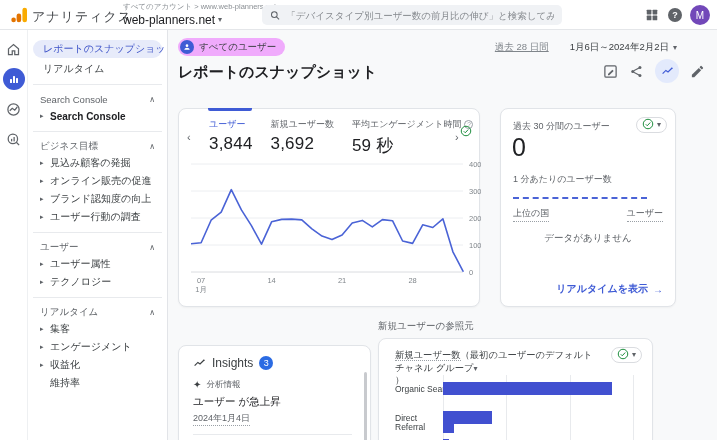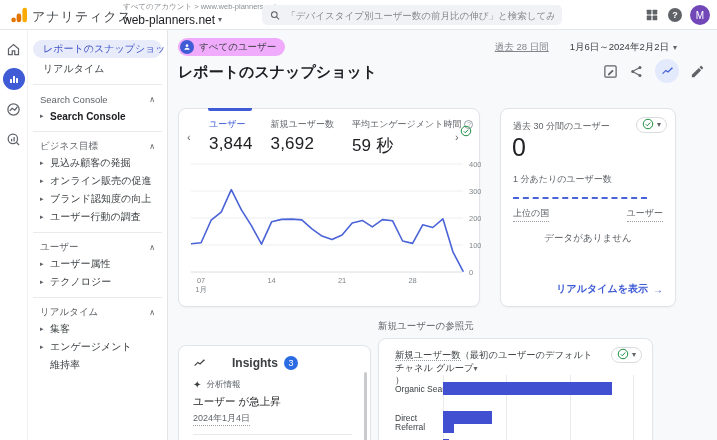--- a/index.html
+++ b/index.html
@@ -75,21 +75,21 @@
   #rt-sub { position:absolute; left:12px; top:64px; font-size:9px; color:#5f6368; }
   #rt-dashes { position:absolute; left:12px; top:88px; width:134px; border-top:2px dashed #4a63d6; }
   #rt-cols { position:absolute; left:12px; right:12px; top:98px; display:flex; justify-content:space-between; }
   #rt-cols span { font-size:9px; color:#5f6368; border-bottom:1px dotted #9aa0a6; padding-bottom:1px; }
   #rt-empty { position:absolute; left:0; right:0; top:123px; text-align:center; font-size:9.5px; color:#5f6368; }
   #rt-link { position:absolute; right:12px; bottom:10px; font-size:10px; color:#3f5bd5; font-weight:bold; display:flex; gap:5px; align-items:center; }
 
   
   #insights-card { left:10px; top:315px; width:193px; height:132px; }
   #insights-head { position:absolute; left:14px; top:10px; display:flex; align-items:center; gap:6px; }
-  #insights-title { font-size:12px; color:#3c4043; font-weight:bold;margin-left:20px; }
+  #insights-title { font-size:12px; color:#3c4043; font-weight:normal; }
   #insights-badge { width:14px; height:14px; border-radius:50%; background:#2b6be3; color:#fff; font-size:9px; display:flex; align-items:center; justify-content:center; }
   #insights-items { position:absolute; left:14px; right:18px; top:31px; }
   .ins-kicker { display:flex; align-items:center; gap:5px; font-size:8.5px; color:#5f6368; margin-top:2px; }
   .ins-sparkle { color:#3c4043; font-size:10px; line-height:1; }
   .ins-title { font-size:10.5px; color:#202124; margin-top:4px; }
   .ins-date { display:inline-block; font-size:9px; color:#5f6368; margin-top:3px; border-bottom:1px dotted #9aa0a6; }
   .ins-divider { height:1px; background:#e8eaed; margin:8px 0 6px; }
   #insights-scrollbar { position:absolute; right:3px; top:26px; bottom:2px; width:3px; background:#c8cace; border-radius:2px; }
 
   
@@ -220,20 +220,24 @@
         <span>リアルタイム</span>
         <span class="nav-caret">∧</span>
       </div>
       <div class="nav-item">
         <span class="nav-arrow">▸</span>
         <span>集客</span>
       </div>
       <div class="nav-item">
         <span class="nav-arrow">▸</span>
         <span>エンゲージメント</span>
+      </div>
+      <div class="nav-item">
+        <span class="nav-arrow">▸</span>
+        <span>収益化</span>
       </div>
       <div class="nav-item">
         <span class="nav-arrow"></span>
         <span>維持率</span>
       </div>
     </div>
 </aside>
 
 <main id="main">
   <div class="chip-row">

